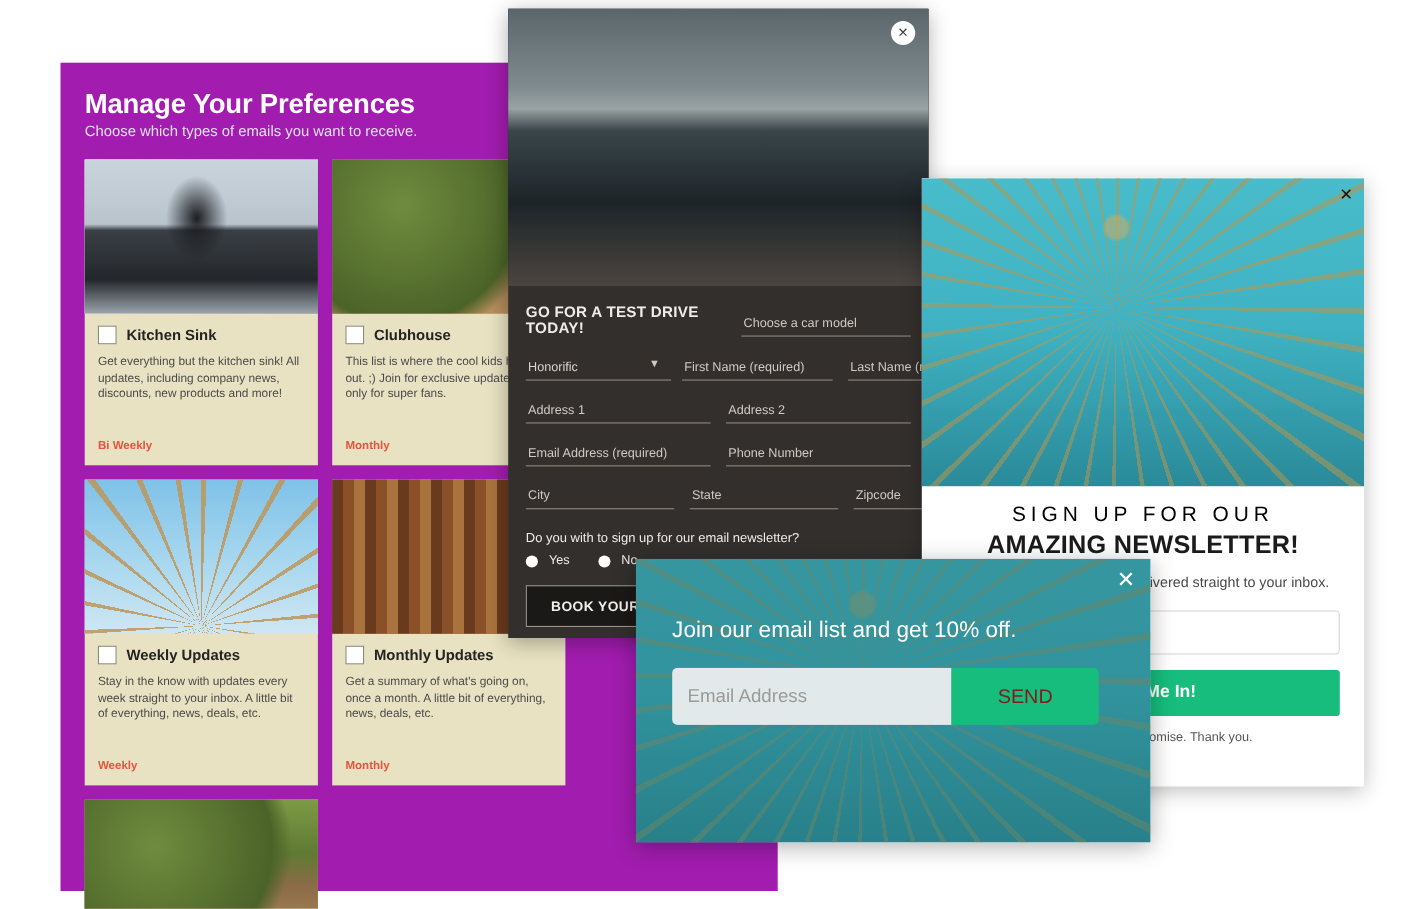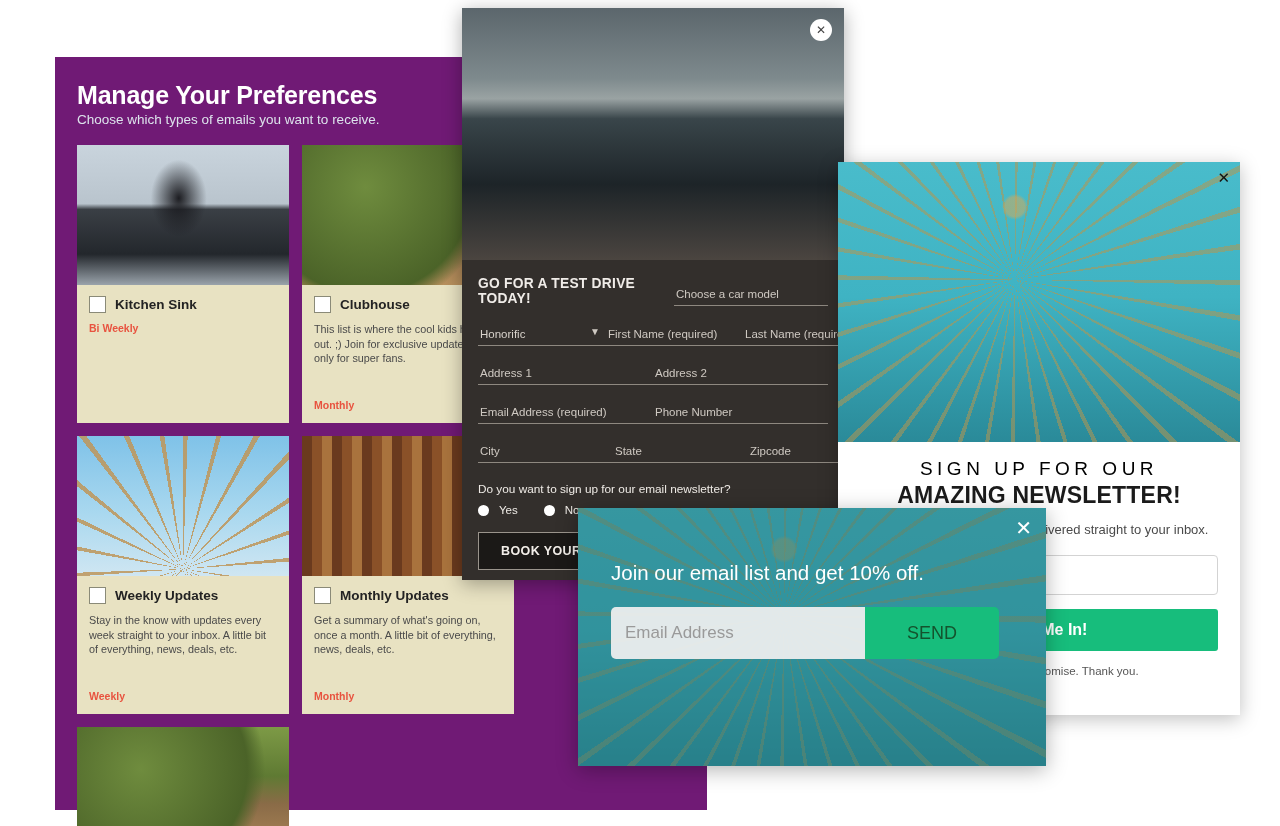--- a/index.html
+++ b/index.html
@@ -2,21 +2,21 @@
 <html><head>
 <meta charset="utf-8">
 <style>
   html,body{margin:0;padding:0;background:#ffffff;}
   body{width:1280px;height:826px;position:relative;overflow:hidden;
        font-family:"Liberation Sans","DejaVu Sans",sans-serif;}
 
   
   #prefs-panel{
     position:absolute;left:55px;top:57px;width:652px;height:753px;
-    background:#701a75;box-sizing:border-box;padding:24px 22px 0 22px;
+    background:#a21caf;box-sizing:border-box;padding:24px 22px 0 22px;
   }
   #prefs-title{color:#ffffff;font-size:25px;font-weight:bold;letter-spacing:-0.2px;margin:0 0 2px 0;}
   #prefs-sub{color:#dde3ec;font-size:13.5px;margin:0 0 18px 0;}
 
   .card-grid{display:flex;flex-wrap:wrap;gap:13px;}
   .pref-card{width:212px;background:#e8e2c2;position:relative;}
   .pref-card .card-img{height:140px;width:100%;position:relative;overflow:hidden;}
   .pref-card .card-body{padding:11px 12px 12px 12px;height:138px;box-sizing:border-box;
     display:flex;flex-direction:column;}
   .card-head{display:flex;align-items:center;gap:9px;margin-bottom:9px;}
@@ -55,21 +55,21 @@
   #car-hero{height:252px;width:100%;}
   #car-close{position:absolute;right:12px;top:11px;width:22px;height:22px;border-radius:50%;
     background:#ffffff;display:flex;align-items:center;justify-content:center;
     color:#444;font-size:12px;line-height:1;cursor:pointer;}
   #car-form{padding:16px 16px 0 16px;}
   .car-title{color:#f0ece8;font-size:13.8px;font-weight:bold;letter-spacing:.25px;
     display:inline-block;vertical-align:bottom;}
   .fld{border:0;border-bottom:1px solid #8e8880;background:transparent;color:#d8d2cb;
     font-size:11.5px;font-family:inherit;padding:3px 2px 5px 2px;outline:none;}
   .fld::placeholder{color:#cfc9c2;opacity:1;}
-  .frow{display:flex;margin-top:18px;}
+  .frow{display:flex;gap:14px;margin-top:18px;}
   #car-q{color:#efebe6;font-size:11.8px;margin-top:19px;}
   #car-radios{display:flex;align-items:center;gap:10px;margin-top:8px;}
   .radio{width:11px;height:11px;border-radius:50%;background:#ffffff;display:inline-block;}
   .rlabel{color:#efebe6;font-size:11.5px;margin-right:16px;}
   #book-btn{margin-top:16px;background:#1b1917;border:1px solid #9a948c;color:#f2eee9;
     font-size:12.5px;font-weight:bold;letter-spacing:.4px;padding:11px 22px;cursor:pointer;
     font-family:inherit;}
   .sel-wrap{position:relative;}
   .caret{position:absolute;right:6px;top:2px;color:#cfc9c2;font-size:10px;}
 
@@ -97,39 +97,40 @@
   #sub-tint{position:absolute;inset:0;background:rgba(38,120,126,.55);}
   #sub-close{position:absolute;right:14px;top:10px;color:#fff;font-size:20px;cursor:pointer;
     line-height:1;z-index:3;}
   #sub-inner{position:relative;z-index:2;padding:44px 33px 0 33px;}
   #sub-head{color:#fff;font-size:37px;font-weight:bold;letter-spacing:-0.4px;line-height:1;}
   #sub-sub{color:#fff;font-size:20.5px;margin-top:9px;}
   #sub-form{display:flex;margin-top:22px;border-radius:5px;overflow:hidden;width:388px;}
   #sub-input{flex:1 1 auto;border:0;background:rgba(240,240,240,.93);height:52px;padding:0 14px;
     font-size:17px;color:#555;font-family:inherit;outline:none;}
   #sub-input::placeholder{color:#9a9a9a;}
-  #sub-btn{width:134px;background:#17bd7c;border:0;color:#14532d;font-size:18px;cursor:pointer;
+  #sub-btn{width:134px;background:#17bd7c;border:0;color:#7f1d1d;font-size:18px;cursor:pointer;
     font-family:inherit;}
 </style>
 </head>
 <body>
 
 <div id="prefs-panel">
   <div id="prefs-title">Manage Your Preferences</div>
   <div id="prefs-sub">Choose which types of emails you want to receive.</div>
 
   <div class="card-grid">
 
     <div class="pref-card">
       <div class="card-img img-sink"></div>
       <div class="card-body">
         <div class="card-head">
           <span class="cbox"></span>
           <span class="card-title">Kitchen Sink</span>
         </div>
+        <div class="card-desc">Get everything but the kitchen sink! All updates, including company news, discounts, new products and more!</div>
         <div class="card-freq">Bi Weekly</div>
       </div>
     </div>
 
     <div class="pref-card">
       <div class="card-img img-club"></div>
       <div class="card-body">
         <div class="card-head">
           <span class="cbox"></span>
           <span class="card-title">Clubhouse</span>
@@ -200,21 +201,21 @@
       <input class="fld" style="width: 203px;" placeholder="Email Address (required)">
       <input class="fld" style="width: 203px;" placeholder="Phone Number">
     </div>
 
     <div class="frow">
       <input class="fld" style="width: 131px;" placeholder="City">
       <input class="fld" style="width: 131px;" placeholder="State">
       <input class="fld" style="width: 131px;" placeholder="Zipcode">
     </div>
 
-    <div id="car-q">Do you want to sign up for our email newsletter?</div>
+    <div id="car-q">Do you with to sign up for our email newsletter?</div>
     <div id="car-radios">
       <span class="radio"></span>
       <span class="rlabel">Yes</span>
       <span class="radio"></span>
       <span class="rlabel">No</span>
     </div>
 
     <button id="book-btn">BOOK YOUR TEST DRIVE</button>
   </div>
 </div>

